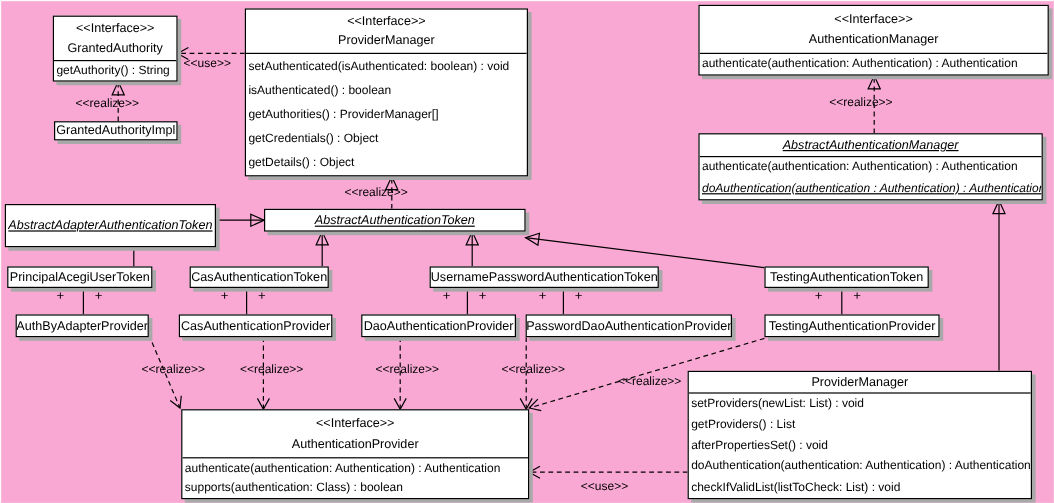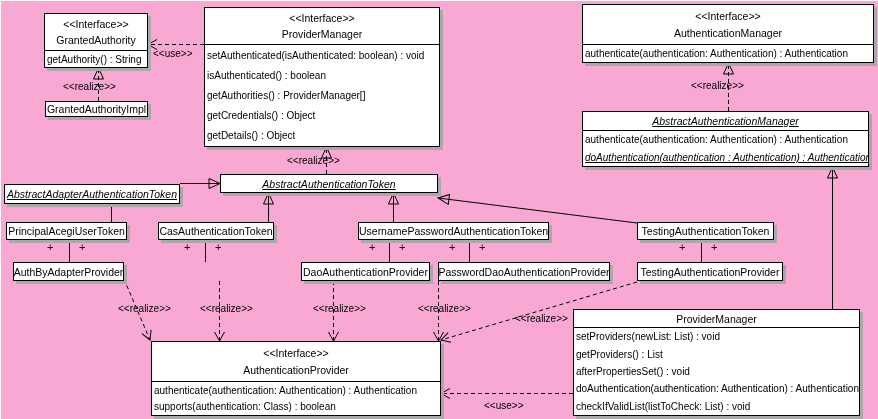--- a/index.html
+++ b/index.html
@@ -99,21 +99,21 @@
   <div class="box" style="left:581px;top:110px;width:287px;height:56px">
     <div class="hdr" style="height:18px">
       <div class="nm it">AbstractAuthenticationManager</div>
     </div>
     <div class="meths">
       <div class="m">authenticate(authentication: Authentication) : Authentication</div>
       <div class="m it">doAuthentication(authentication : Authentication) : Authentication</div>
     </div>
   </div>
 
-  <div class="box single" style="left:3px;top:183px;width:176px;height:20px">
+  <div class="box single" style="left:3px;top:169px;width:176px;height:36px">
     <div class="nm it">AbstractAdapterAuthenticationToken</div>
   </div>
 
   <div class="box single" style="left:219px;top:173px;width:218px;height:19px">
     <div class="nm it">AbstractAuthenticationToken</div>
   </div>
 
   <div class="box single" style="left:5px;top:221px;width:121px;height:18px">
     <div class="nm">PrincipalAcegiUserToken</div>
   </div>
@@ -122,20 +122,23 @@
   </div>
   <div class="box single" style="left:157px;top:221px;width:116px;height:18px">
     <div class="nm">CasAuthenticationToken</div>
   </div>
   <div class="box single" style="left:12px;top:261px;width:111px;height:19px">
     <div class="nm">AuthByAdapterProvider</div>
   </div>
 
   <div class="box single" style="left:636px;top:221px;width:137px;height:18px">
     <div class="nm">TestingAuthenticationToken</div>
+  </div>
+  <div class="box single" style="left:148px;top:261px;width:128px;height:19px">
+    <div class="nm">CasAuthenticationProvider</div>
   </div>
   <div class="box single" style="left:300px;top:261px;width:129px;height:19px">
     <div class="nm">DaoAuthenticationProvider</div>
   </div>
   <div class="box single" style="left:437px;top:261px;width:172px;height:19px">
     <div class="nm">PasswordDaoAuthenticationProvider</div>
   </div>
   <div class="box single" style="left:636px;top:261px;width:146px;height:19px">
     <div class="nm">TestingAuthenticationProvider</div>
   </div>

